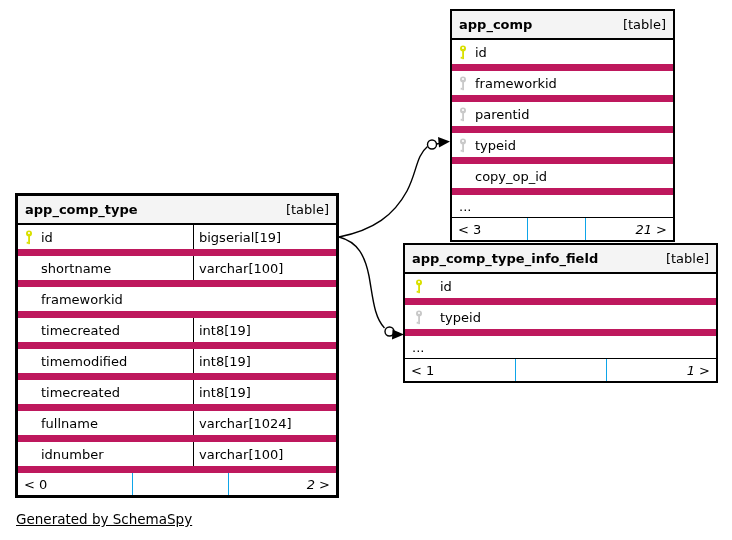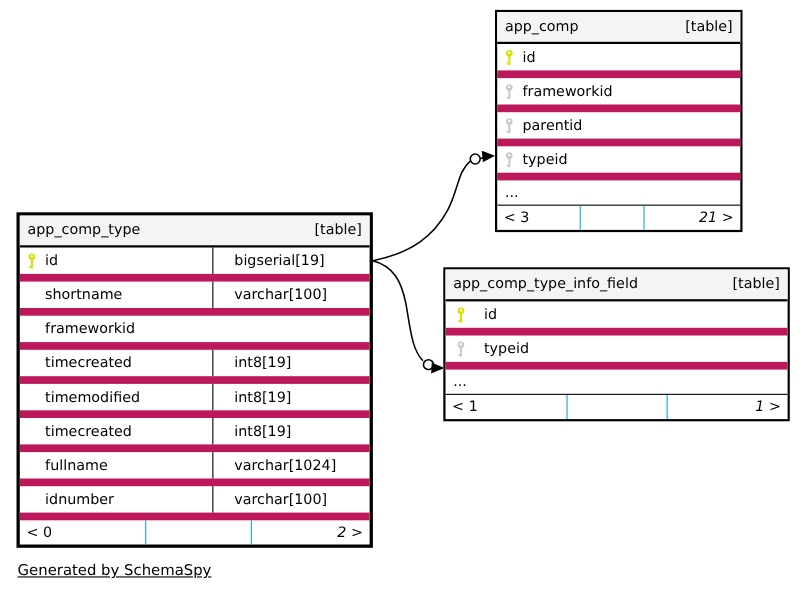--- a/index.html
+++ b/index.html
@@ -8,30 +8,30 @@
   .canvas { position: relative; width: 732px; height: 540px; overflow: hidden; }
 
   .tbl { position: absolute; background: #fff; border: 2px solid var(--border, #000); }
   .tbl-comp { left: 450px; top: 9px;  width: 225px; }
   .tbl-type { left: 15px; top: 193px; width: 324px; border-width: 3px; }
   .tbl-info { left: 403px; top: 243px; width: 315px; }
 
   .thead { height: 29px; background: var(--header-bg, #f4f4f4);
            border-bottom: 2px solid #000; display: flex; align-items: center;
            justify-content: space-between; padding: 0 7px; font-size: 13px; }
-  .ttitle { font-weight: normal; }
+  .ttitle { font-weight: bold; }
   .tbadge { font-weight: normal; }
 
   .row { height: 31px; border-bottom: 7px solid #be185d; display: flex; align-items: center; font-size: 13px; }
   .icon-cell { width: 20px; padding-left: 6px; display: flex; align-items: center; flex: none; }
   .tbl-info .icon-cell { width: 32px; padding-left: 9px; }
   .colname { margin-left: 3px; white-space: nowrap; }
 
   .cell-name { flex: 0 0 175px; display: flex; align-items: center; height: 100%; }
-  .cell-type { flex: 1; border-left: 1px solid #000; padding: 0 19px; display: flex;
+  .cell-type { flex: 1; border-left: 1px solid #000; padding: 0 5px; display: flex;
                align-items: center; height: 100%; font-size: 13px; white-space: nowrap; }
 
   .ell-row { height: 23px; border-bottom: 1px solid #000; display: flex;
              align-items: center; padding: 0 7px; font-size: 13px; }
 
   .tfoot { height: 22px; display: flex; font-size: 13px; }
   .fcell { display: flex; align-items: center; padding: 0 6px; height: 100%; }
   .f2, .f3 { border-left: 1px solid #0ea5e9; font-style: italic; }
   .f3 { justify-content: flex-end; }
   .tbl-comp .f1 { width: 34%; } .tbl-comp .f2 { width: 26%; } .tbl-comp .f3 { width: 40%; }
@@ -107,20 +107,24 @@
     <div class="row">
       <span class="icon-cell key-foreign">
         <svg viewBox="0 0 12 18" width="10" height="15">
             <circle cx="6" cy="4.2" r="3.6" fill="currentColor"></circle>
             <circle cx="6" cy="3.6" r="1.3" fill="#fff"></circle>
             <rect x="5" y="7" width="2.2" height="10" fill="currentColor"></rect>
             <rect x="3.2" y="14.2" width="2" height="2.2" fill="currentColor"></rect>
           </svg>
       </span>
       <span class="colname">typeid</span>
+    </div>
+    <div class="row">
+      <span class="icon-cell"></span>
+      <span class="colname">copy_op_id</span>
     </div>
     <div class="ell-row">...</div>
     <div class="tfoot">
       <span class="fcell f1">&lt; 3</span>
       <span class="fcell f2"></span>
       <span class="fcell f3">21 &gt;</span>
     </div>
   </div>
 
   <div class="tbl tbl-type">

